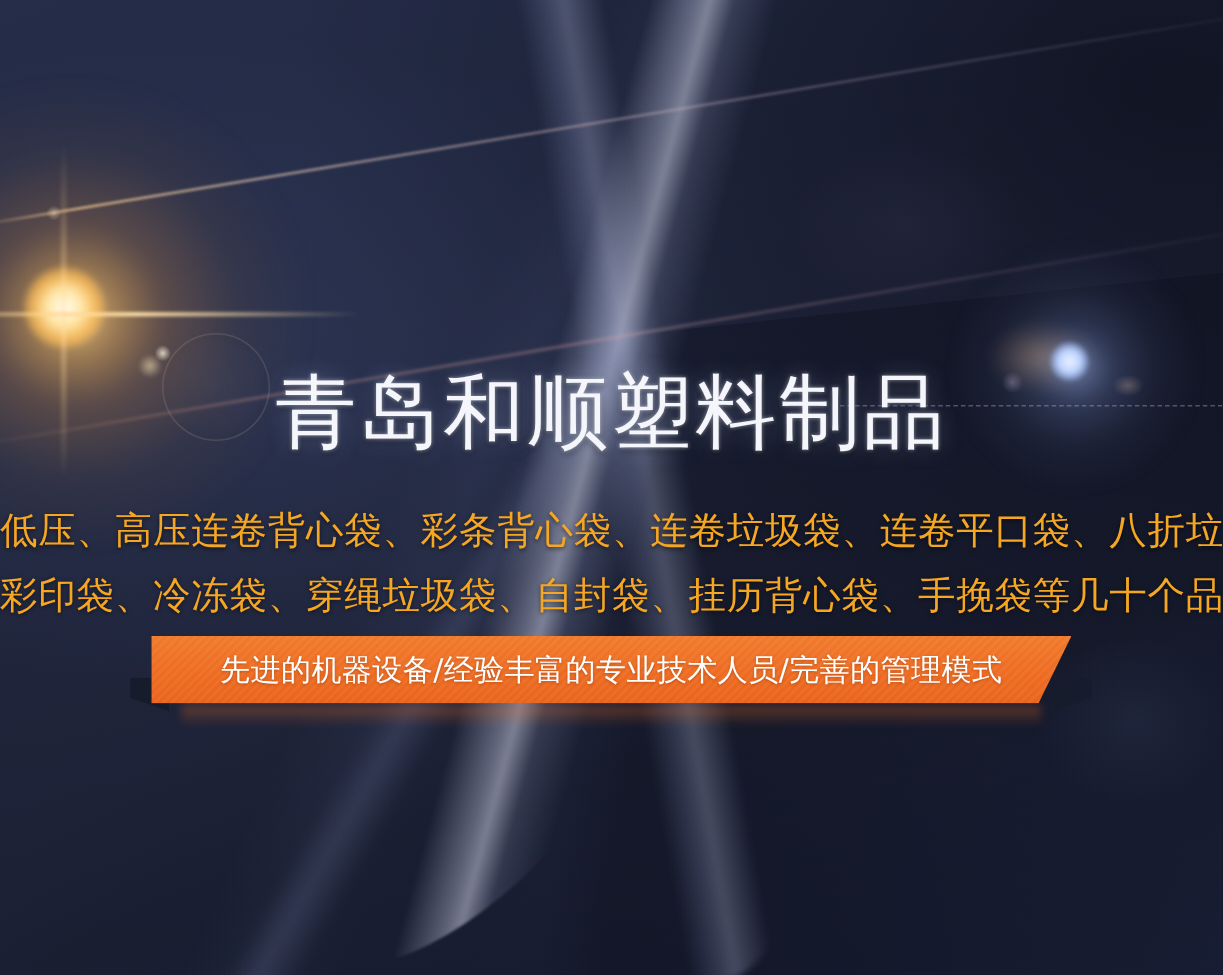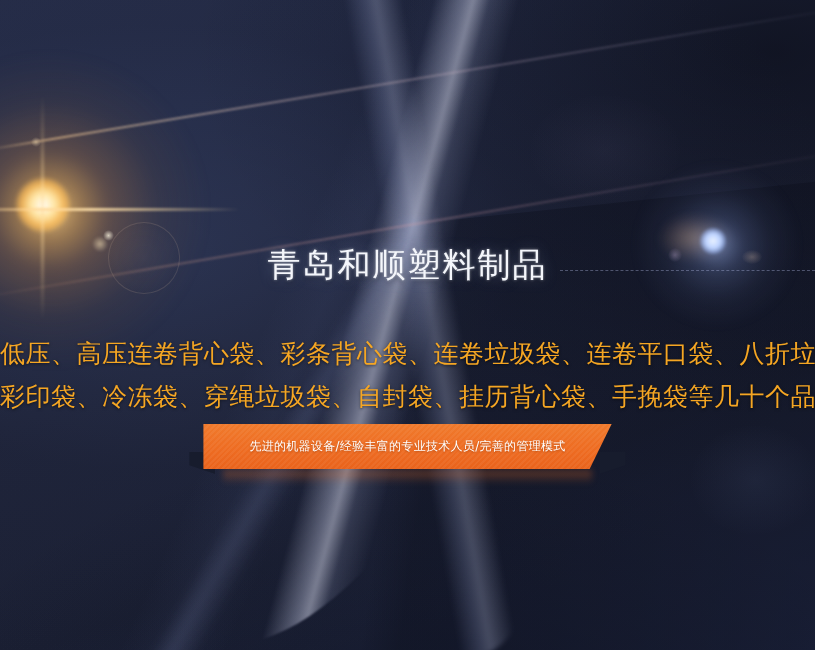--- a/index.html
+++ b/index.html
@@ -184,21 +184,21 @@
   .content {
     position: absolute;
     inset: 0;
     z-index: 5;
   }
   .title {
     position: absolute;
     left: 0; right: 0;
     top: 248px;
     text-align: center;
-    font-size: 33px;
+    font-size: 54px;
     line-height: 1;
     font-weight: 400;
     letter-spacing: 2px;
     color: #f4f6fb;
     text-shadow: 0 0 14px rgba(180,200,255,0.35), 0 0 3px rgba(255,255,255,0.5), 0 2px 6px rgba(0,0,0,0.55);
     white-space: nowrap;
   }
   .product-lines {
     position: absolute;
     left: 0; right: 0;
@@ -240,21 +240,21 @@
 
   .ribbon {
     position: relative;
     z-index: 2;
     padding: 10px 46px 11px 46px;
     background:
       repeating-linear-gradient(135deg, rgba(255,255,255,0.05) 0 2px, rgba(255,255,255,0) 2px 4px),
       linear-gradient(180deg, #f07a2c 0%, #ee6c22 55%, #e9631c 100%);
     clip-path: polygon(22px 0, calc(100% - 0px) 0, calc(100% - 22px) 100%, 0 100%, 0 0);
     color: #ffffff;
-    font-size: 12px;
+    font-size: 20px;
     line-height: 24px;
     white-space: nowrap;
     letter-spacing: 0.3px;
     text-shadow: 0 1px 2px rgba(120,45,5,0.45);
     box-shadow: 0 3px 10px rgba(0,0,0,0.35);
   }
   .ribbon-reflection {
     position: absolute;
     left: 20px;
     right: 20px;

